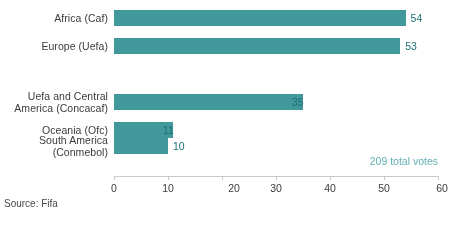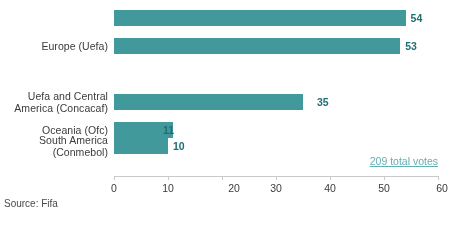--- a/index.html
+++ b/index.html
@@ -56,21 +56,21 @@
     transform: translateY(-50%);
     height: 16px;
     background: #42999c;
   }
 
   .bar-value {
     position: absolute;
     top: 50%;
     transform: translateY(-50%);
     font-size: 10.5px;
-    font-weight: bold;
+    font-weight: normal;
     color: #1d6f73;
     white-space: nowrap;
   }
 
   
   .axis-line {
     position: absolute;
     left: 114px;
     top: 176px;
     width: 324px;
@@ -94,57 +94,57 @@
   }
 
   
   .total-note {
     position: absolute;
     right: 12px;
     top: 155px;
     font-size: 10.5px;
     color: #63b0b3;
     white-space: nowrap;
-    text-decoration: underline;
   }
 
   
   .source-note {
     position: absolute;
     left: 4px;
     top: 198px;
     font-size: 10px;
     color: #4a4a4a;
     white-space: nowrap;
   }
 </style>
 </head>
 <body>
 
 <div id="chart-root">
 
   <div class="plot-area">
 
     <div class="row" style="top:4px;">
+      <div class="cat-label">Africa (Caf)</div>
       <div class="bar" style="width:291.6px;"></div>
       <div class="bar-value" style="left:410.6px;">54</div>
     </div>
 
     <div class="row" style="top:32px;">
       <div class="cat-label">Europe (Uefa)</div>
       <div class="bar" style="width:286.2px;"></div>
       <div class="bar-value" style="left:405.2px;">53</div>
     </div>
 
 
     <div class="row" style="top:88px;">
       <div class="cat-label">Uefa and Central
 America (Concacaf)</div>
       <div class="bar" style="width:189px;"></div>
-      <div class="bar-value" style="left:317px;text-align:right;">35</div>
+      <div class="bar-value" style="left:292px;text-align:right;">35</div>
     </div>
 
     <div class="row" style="top:116px;">
       <div class="cat-label">Oceania (Ofc)</div>
       <div class="bar" style="width:59.4px;"></div>
       <div class="bar-value" style="left:163px;">11</div>
     </div>
 
     <div class="row" style="top:132px;">
       <div class="cat-label">South America

